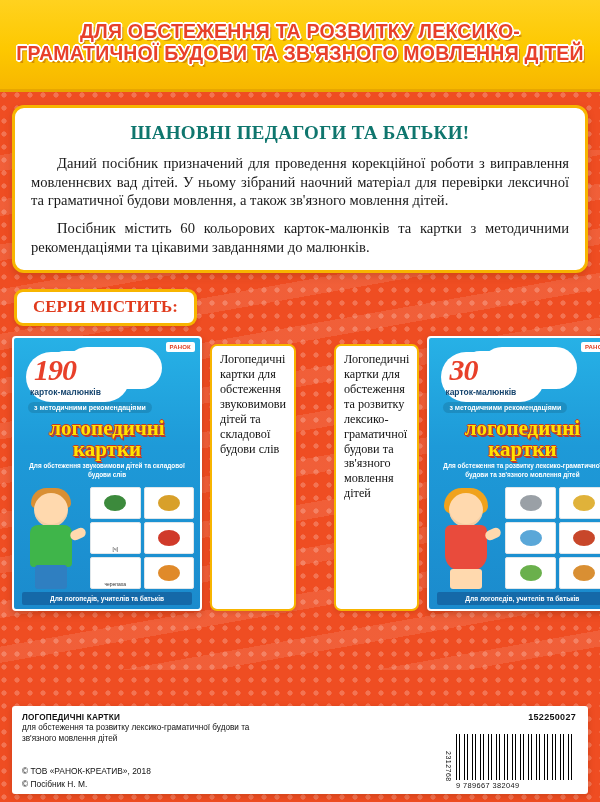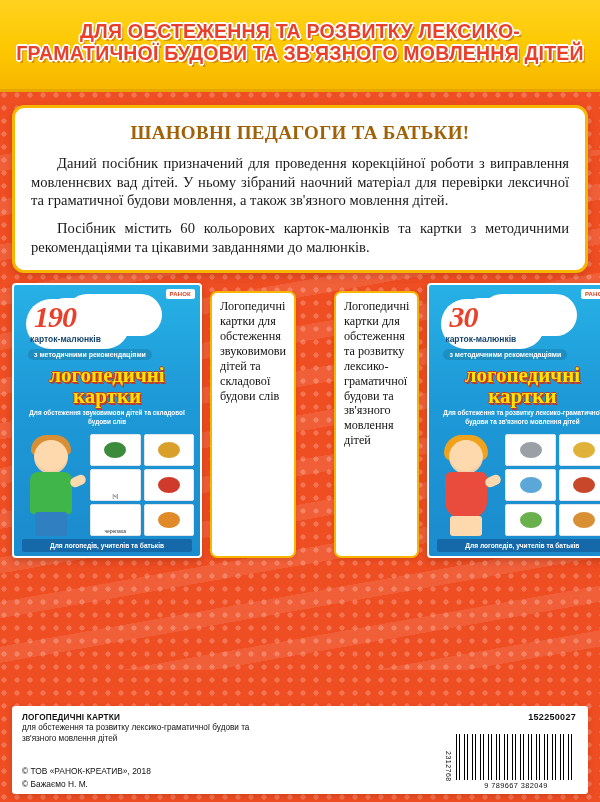--- a/index.html
+++ b/index.html
@@ -79,21 +79,21 @@
     padding: 12px 16px 14px;
     box-sizing: border-box;
     z-index: 2;
     box-shadow: 0 3px 7px rgba(120,40,0,0.25);
   }
   .text-card h2 {
     margin: 2px 0 10px;
     text-align: center;
     font-size: 19px;
     font-weight: bold;
-    color: #a16207;
+    color: #0f766e;
     font-family: "Liberation Serif", serif;
     letter-spacing: 0.3px;
   }
   .text-card p {
     margin: 0 0 9px;
     font-family: "Liberation Serif", serif;
     font-size: 14.6px;
     line-height: 1.28;
     color: #1a1a1a;
     text-indent: 26px;
@@ -387,21 +387,20 @@
       repeating-linear-gradient(90deg,
         #000 0px, #000 1px, #fff 1px, #fff 3px,
         #000 3px, #000 4.4px, #fff 4.4px, #fff 5.6px,
         #000 5.6px, #000 6.2px, #fff 6.2px, #fff 8px);
   }
   .barcode-num {
     position: absolute;
     right: 12px;
     bottom: 4px;
     width: 120px;
-    text-align: center;
     font-size: 7.4px;
     letter-spacing: 0.4px;
     color: #111;
     font-family: "Liberation Sans", sans-serif;
   }
   .vert-code {
     position: absolute;
     right: 136px;
     bottom: 12px;
     font-size: 7px;
@@ -421,20 +420,21 @@
   </div>
 
   
   <div class="text-card">
     <h2>ШАНОВНІ ПЕДАГОГИ ТА БАТЬКИ!</h2>
     <p>Даний посібник призначений для проведення корекційної роботи з виправлення мовленнєвих вад  дітей. У ньому зібраний наочний матеріал для перевірки лексичної та граматичної будови мовлення, а також зв'язного мовлення дітей.</p>
     <p>Посібник містить 60 кольорових карток-малюнків та картки з методичними рекомендаціями та цікавими завданнями до малюнків.</p>
   </div>
 
   
+  <div class="series-label">СЕРІЯ МІСТИТЬ:</div>
 
   
   <div class="products">
 
     <div class="book">
       <div class="ranok">РАНОК</div>
       <div class="cloud"></div>
       <div class="count">190</div>
       <div class="count-sub">карток-малюнків</div>
       <div class="meth">з методичними рекомендаціями</div>
@@ -522,20 +522,20 @@
       <div class="bfooter">Для логопедів, учителів та батьків</div>
     </div>
 
   </div>
 
   
   <div class="footer">
     <div class="f-title">ЛОГОПЕДИЧНІ КАРТКИ</div>
     <div class="f-sub">для обстеження та розвитку лексико-граматичної будови та зв'язного мовлення дітей</div>
     <div class="f-copy">© ТОВ «РАНОК-КРЕАТИВ», 2018</div>
-    <div class="f-author">© Бажаємо Н. М.</div>
+    <div class="f-author">© Посібник Н. М.</div>
     <div class="f-code">152250027</div>
     <div class="vert-code">2312768</div>
     <div class="barcode"></div>
     <div class="barcode-num">9 789667 382049</div>
   </div>
 
 </div>
 
 </body></html>

